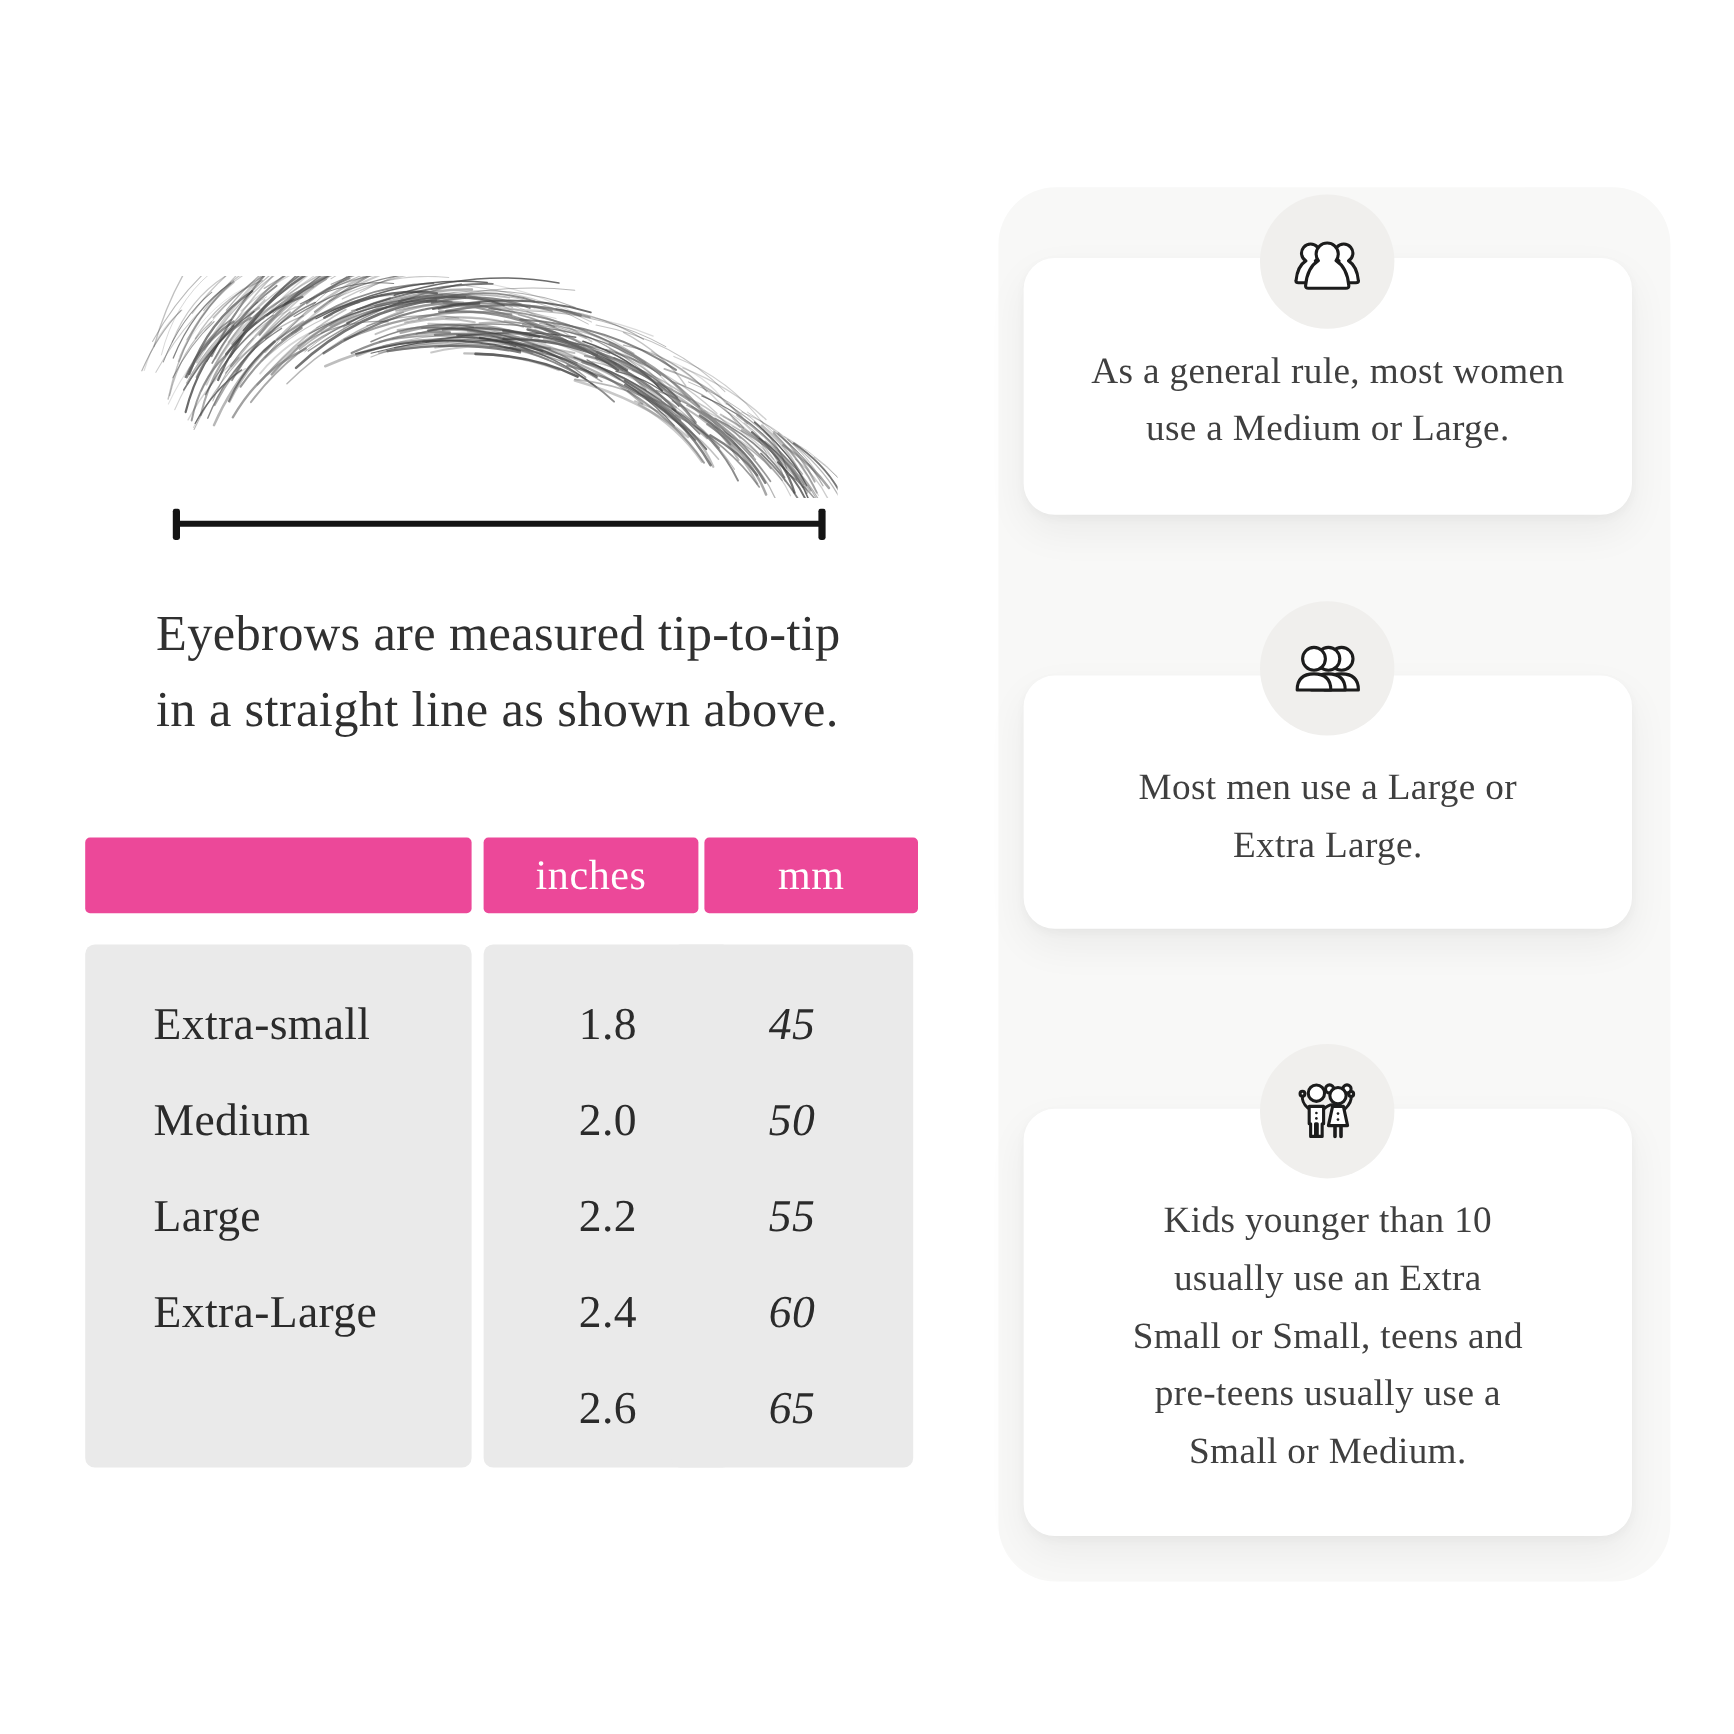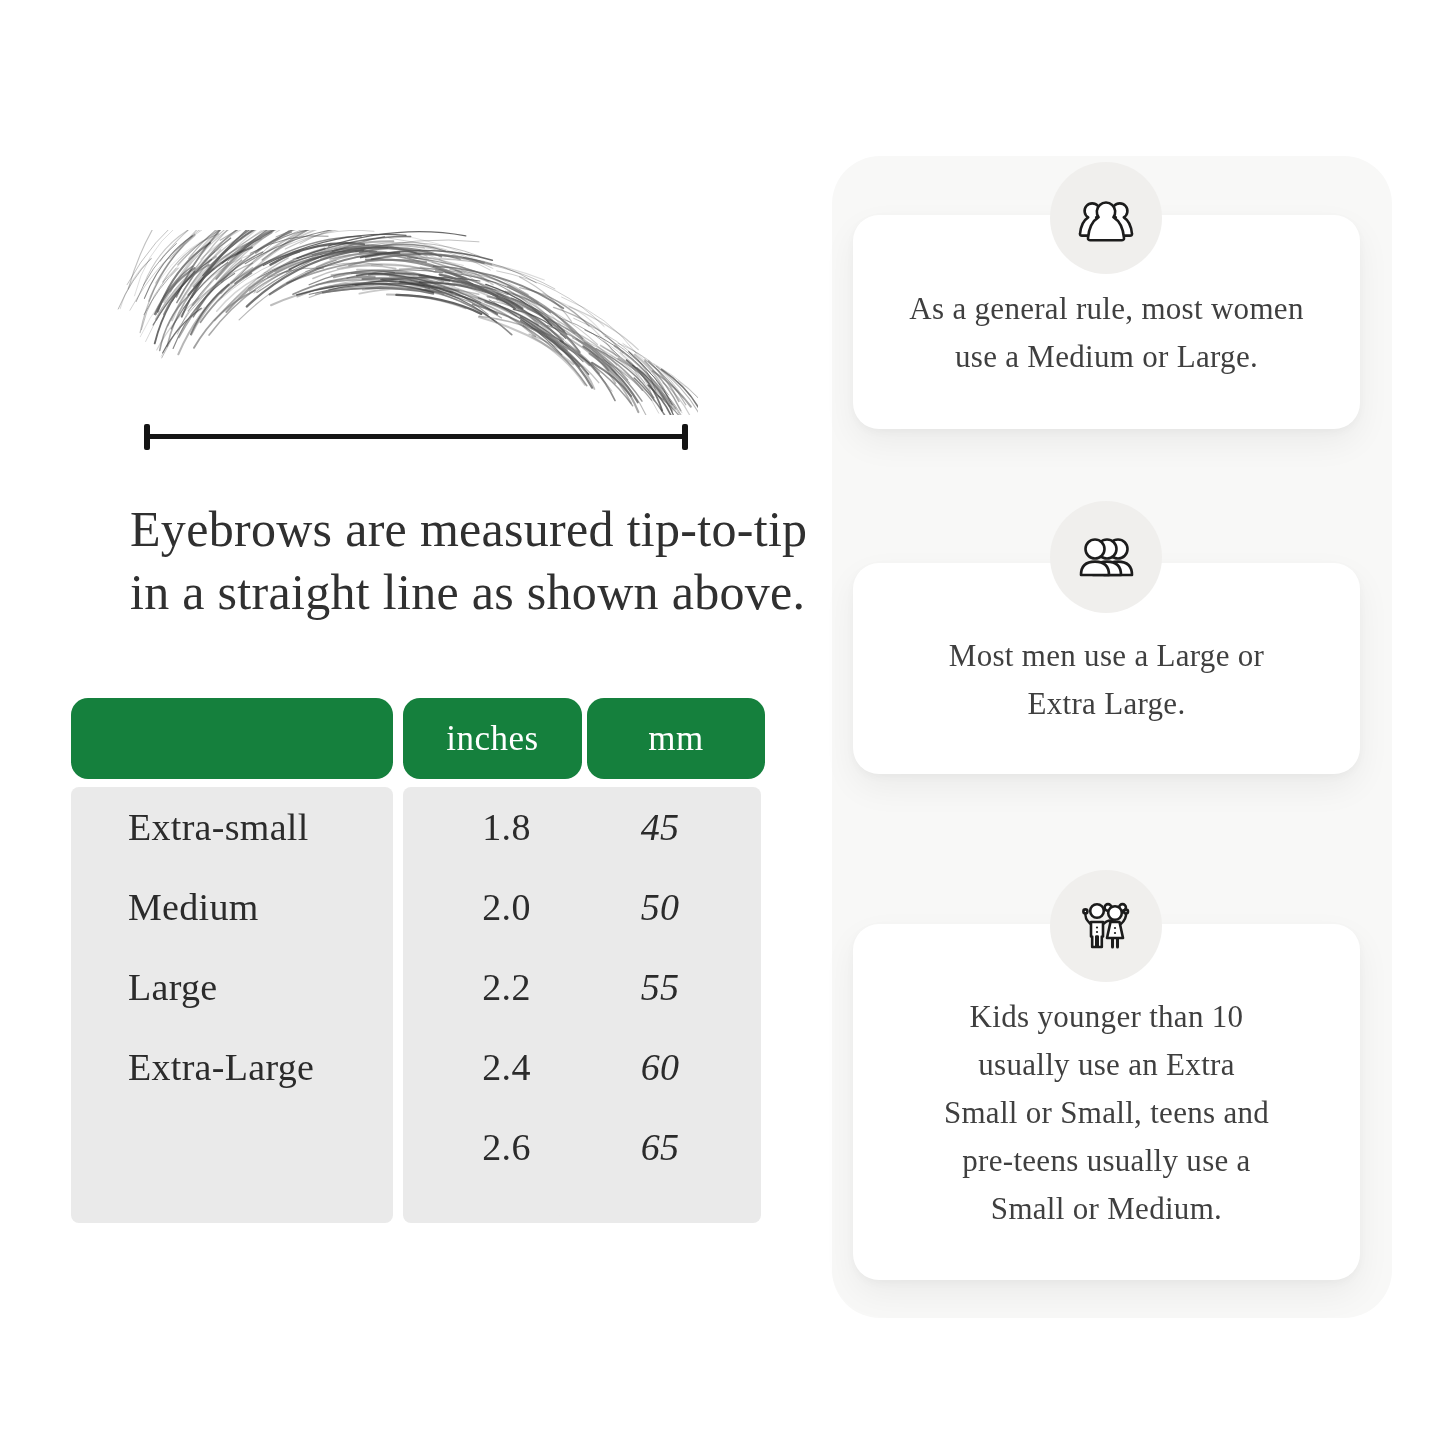--- a/index.html
+++ b/index.html
@@ -16,36 +16,36 @@
   .brow{position:absolute;left:113px;top:230px;width:585px;height:185px;margin:0;}
   .brow svg{display:block;width:585px;height:185px;}
   
   .ruler{position:absolute;left:0;top:0;}
   .ruler .bar{position:absolute;left:147px;top:434px;width:538px;height:5px;background:#141414;border-radius:2px;}
   .ruler .cap{position:absolute;top:424px;width:6px;height:26px;background:#141414;border-radius:2px;}
   .ruler .cap.left{left:144px;}
   .ruler .cap.right{left:682px;}
   
   .caption{
-    position:absolute;left:130px;top:498px;font-size:50px;line-height:63px;
+    position:absolute;left:130px;top:498px;font-size:42px;line-height:63px;
     color:#303030;letter-spacing:.3px;white-space:nowrap;
   }
   
   .size-table{position:absolute;left:71px;top:698px;width:694px;height:527px;}
   .size-table .hcell{
-    position:absolute;top:0;height:81px;background:#15803d;border-radius:17px;
+    position:absolute;top:0;height:63px;background:#ec4899;border-radius:4px;
     color:#ffffff;font-size:35px;display:flex;align-items:center;justify-content:center;
     letter-spacing:.5px;
   }
   .hc1{left:0;width:322px;}
   .hc2{left:332px;width:179px;}
   .hc3{left:516px;width:178px;}
   .size-table .bcol{
     position:absolute;top:89px;height:436px;background:#eaeaea;border-radius:8px;
-    box-sizing:border-box;
+    padding-top:27px;box-sizing:border-box;
   }
   .bc1{left:0;width:322px;}
   .bc2{left:332px;width:207px;}
   .bc3{left:488px;width:202px;font-style:italic;}
   .size-table .cell{
     height:80px;line-height:80px;font-size:38px;color:#2b2b2b;
     text-align:center;letter-spacing:.3px;white-space:nowrap;
   }
   .bc1 .cell{text-align:left;padding-left:57px;}
   

